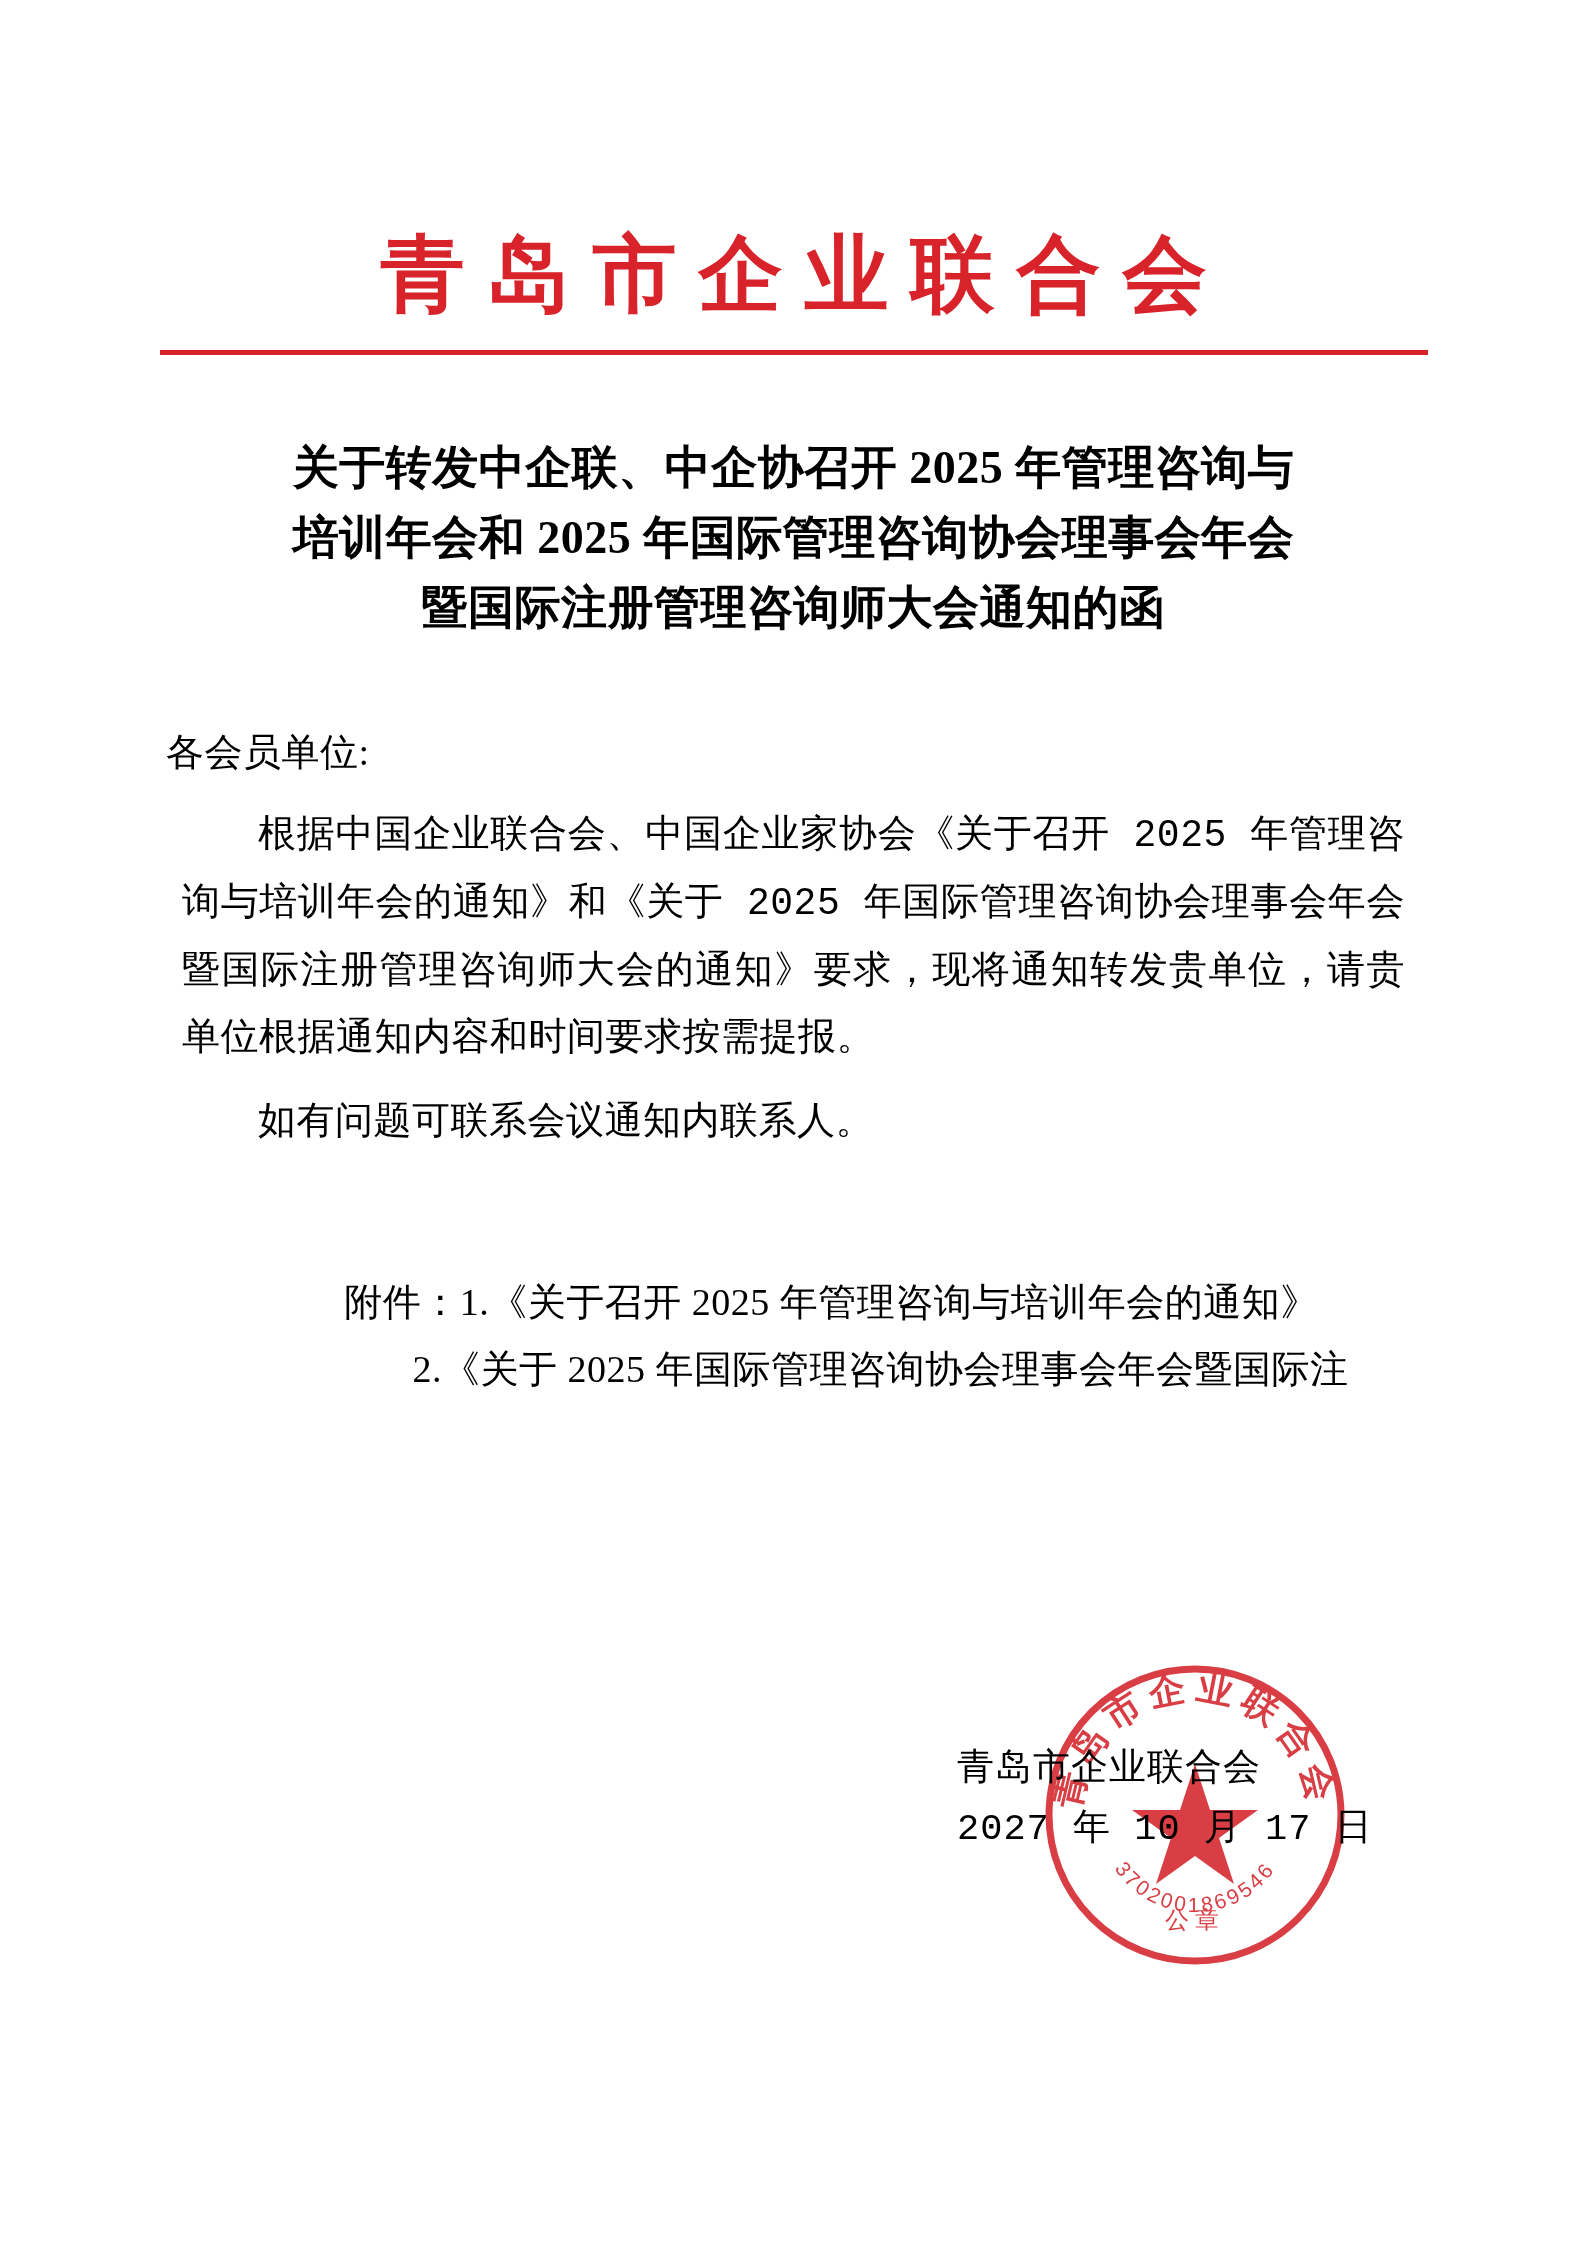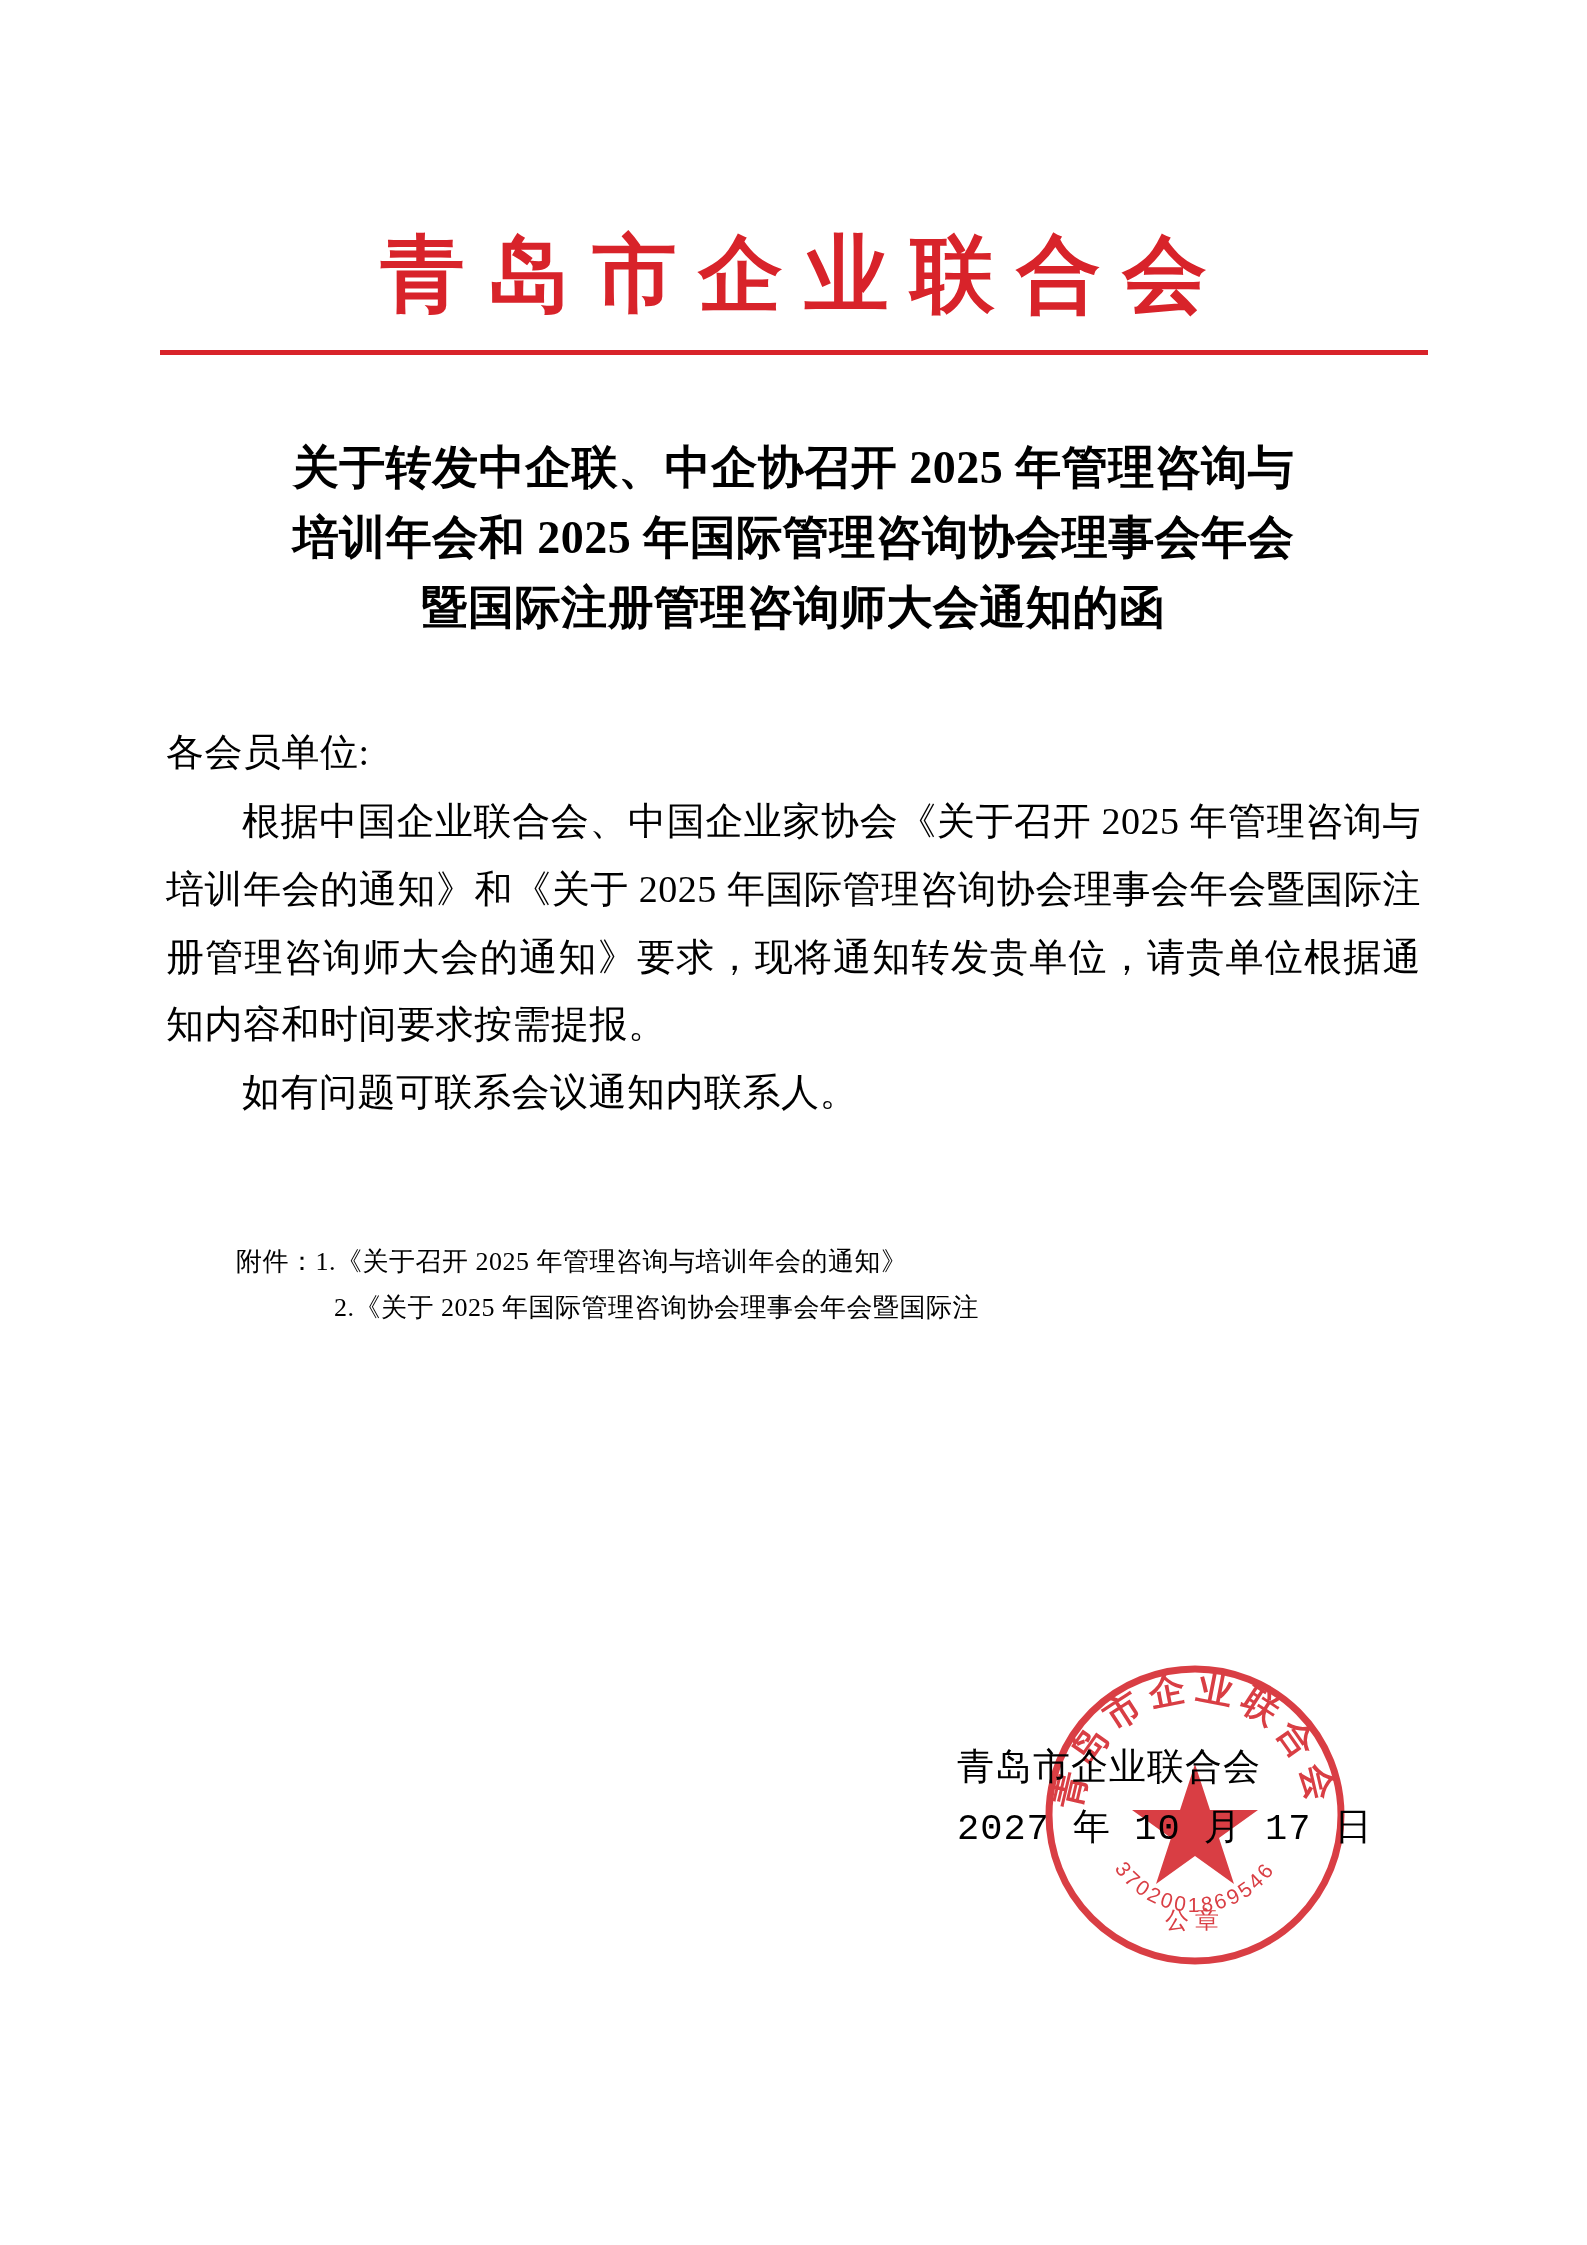--- a/index.html
+++ b/index.html
@@ -71,30 +71,32 @@
     line-height: 1.78;
     letter-spacing: 0.5px;
     text-align: justify;
     padding: 0 6px;
   }
   .salutation {
     margin-bottom: 2px;
   }
   .para {
     text-indent: 76px;
-    margin: 0;
+    margin: 16px;
+    font-family: Liberation Mono, monospace;
   }
 
   
   .attachments {
     margin-top: 112px;
-    font-size: 26px;
+    font-size: 38px;
     line-height: 1.78;
     letter-spacing: 0.5px;
     padding-left: 76px;
+    text-align: center;
   }
   .attach-line {
     display: block;
   }
   .attach-line.indent1 {
     padding-left: 98px;
   }
   .attach-line.indent2 {
     padding-left: 128px;
   }

